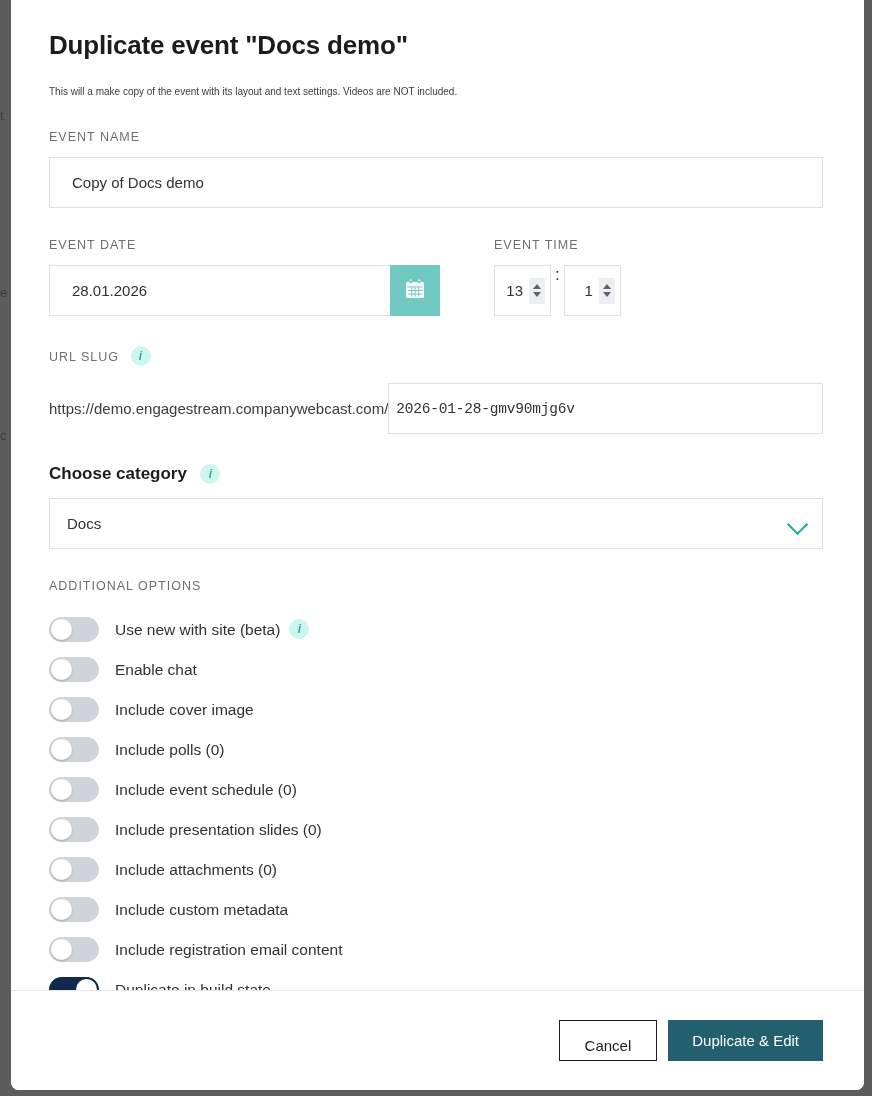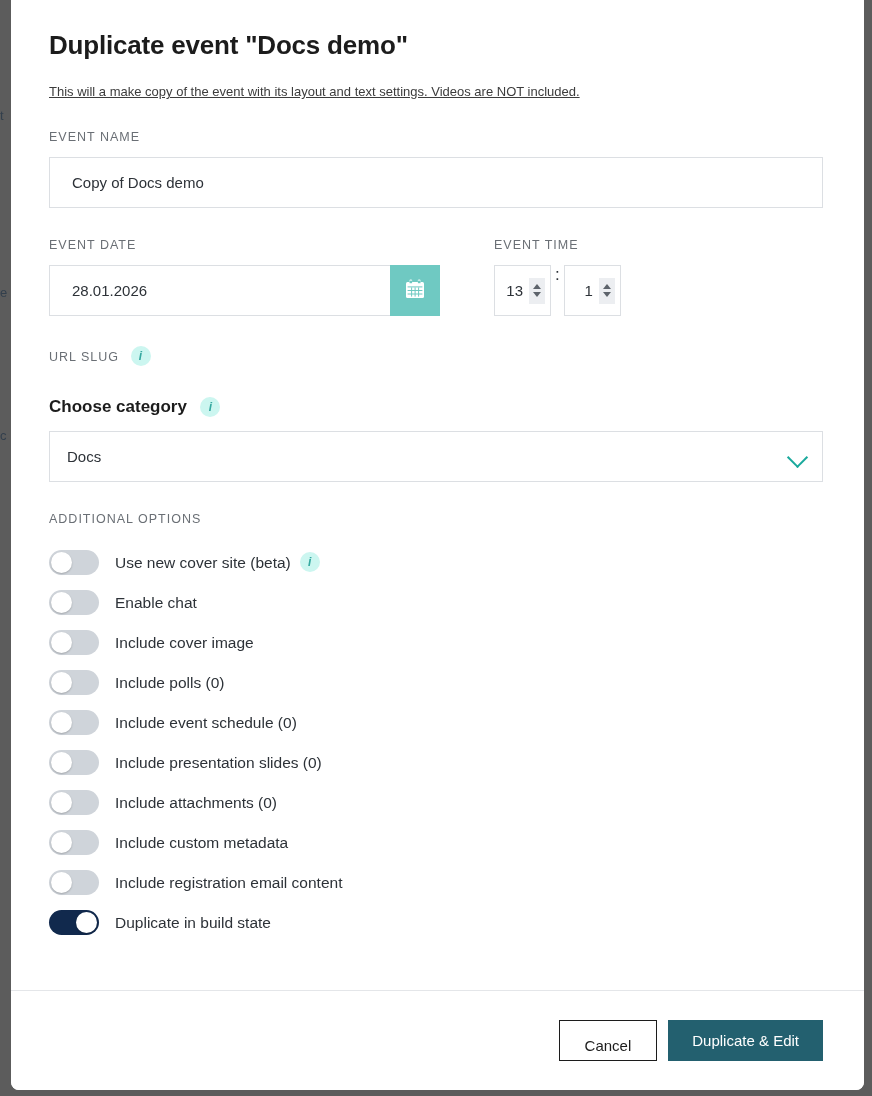--- a/index.html
+++ b/index.html
@@ -66,24 +66,23 @@
     padding: 12px 0 0 0;
     font-size: 26px;
     line-height: 30px;
     font-weight: bold;
     color: #1c1c1c;
     letter-spacing: -0.2px;
   }
   .modal-subtitle {
     margin: 0;
     padding: 22px 0 0 0;
-    font-size: 13px;
+    font-size: 10px;
     line-height: 20px;
     color: #3c3c3c;
-    text-decoration: underline;
   }
 
   .field-label {
     font-size: 12.5px;
     letter-spacing: 1px;
     color: #6a6f75;
     text-transform: uppercase;
     display: block;
   }
 
@@ -410,20 +409,24 @@
             </span>
           </div>
         </div>
       </div>
 
     </div>
 
     <div class="row-slug">
       <span class="field-label" style="display:inline;">URL SLUG</span>
       <span class="info-badge" style="margin-left:7px;">i</span>
+      <div class="slug-line">
+        <span class="slug-prefix">https://demo.engagestream.companywebcast.com/</span>
+        <input class="slug-input" type="text" value="2026-01-28-gmv90mjg6v" style="">
+      </div>
     </div>
 
     <div class="row-category">
       <span class="cat-head">Choose category</span>
       <span class="info-badge" style="margin-left:9px;">i</span>
       <div class="select-wrap">
         <div class="select-box">
           <span>Docs</span>
         </div>
         <span class="chevron-down"></span>
@@ -431,21 +434,21 @@
     </div>
 
     <div class="row-options">
       <span class="field-label">ADDITIONAL OPTIONS</span>
       <div class="opt-list" id="opt-list">
           <div class="opt-row">
             <div class="toggle">
               <span class="knob"></span>
             </div>
             <div class="opt-label">
-              <span>Use new cover site (beta)</span>
+              <span>Use new with site (beta)</span>
               <span class="info-badge">i</span>
             </div>
           </div>
           <div class="opt-row">
             <div class="toggle">
               <span class="knob"></span>
             </div>
             <div class="opt-label">
               <span>Enable chat</span>
             </div>

